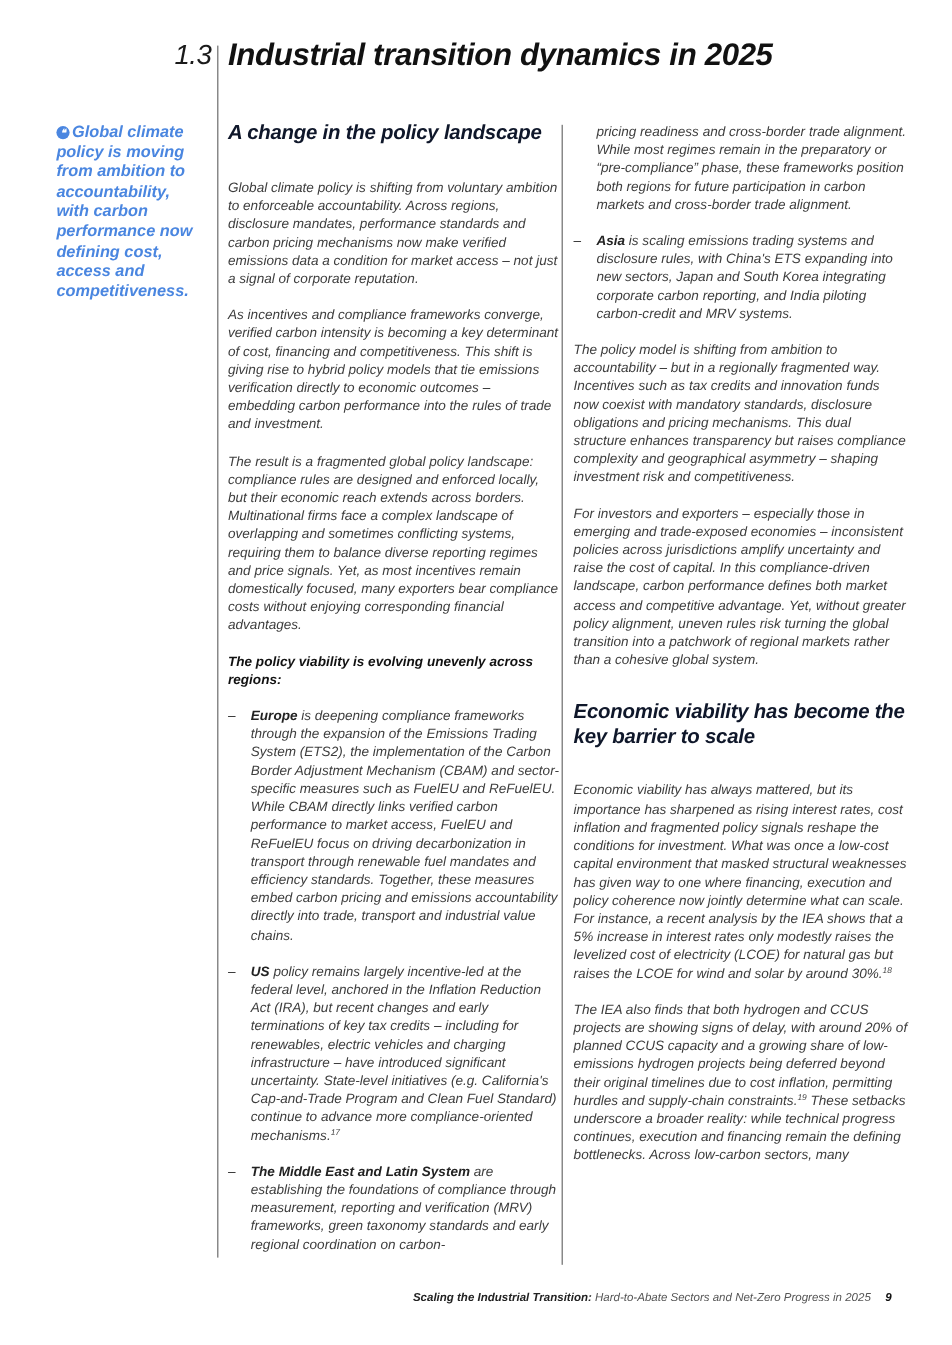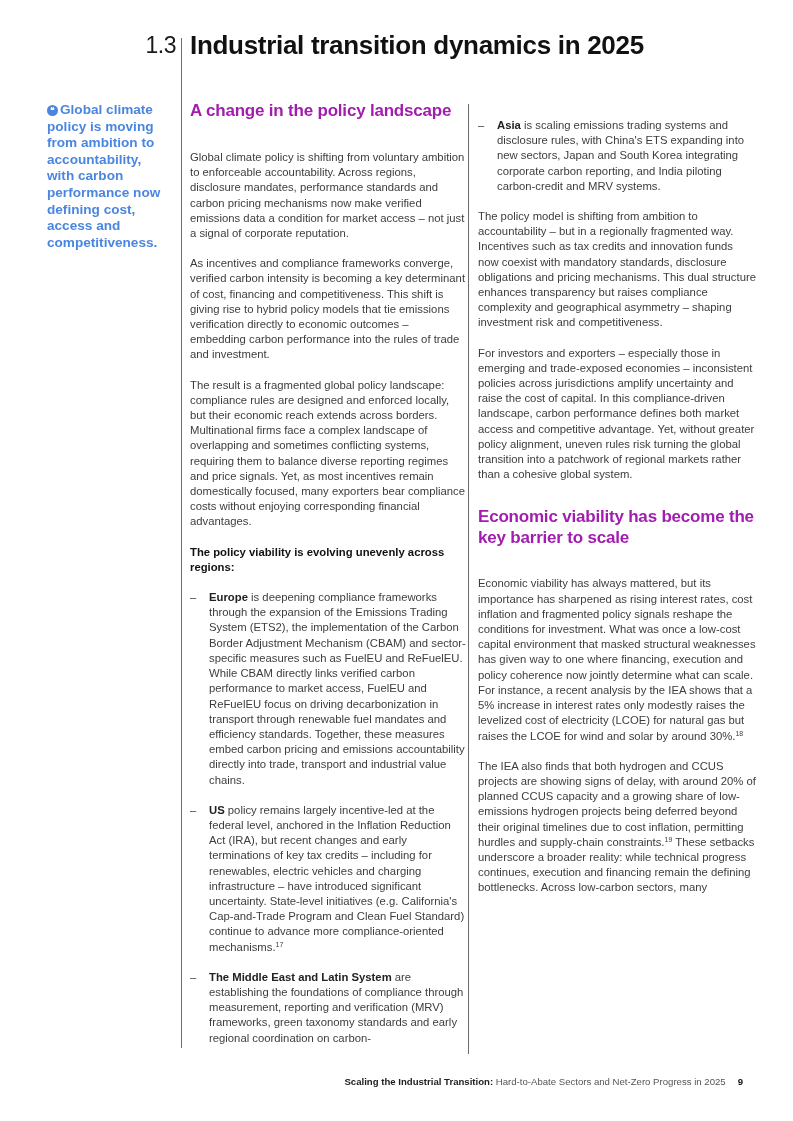--- a/index.html
+++ b/index.html
@@ -1,15 +1,15 @@
 <!DOCTYPE html>
 <html><head>
   <meta charset="utf-8">
   <style>
-    * { margin: 0; padding: 0; box-sizing: border-box; }
+    * { margin: 0; padding: 0; box-sizing: border-box; font-style: italic; }
     html, body {
       width: 793px; height: 1121px; background: #ffffff;
       font-family: "Liberation Sans", sans-serif;
       color: #3a3a3a;
       overflow: hidden;
     }
     .page { position: relative; width: 793px; height: 1121px; }
 
     .section-num {
       position: absolute; left: 130px; top: 32px; width: 46px;
@@ -37,21 +37,21 @@
       display: inline-block; width: 11px; height: 11px; border-radius: 50%;
       background: #4a86e0; color: #fff; font-size: 8px; line-height: 11px;
       text-align: center; vertical-align: 1px; margin-right: 2px; font-weight: bold;
     }
 
     .col { position: absolute; font-size: 11.3px; line-height: 15.2px; color: #3d3d3d; }
     .col-left { left: 190px; top: 100px; width: 276px; }
     .col-right { left: 478px; top: 103px; width: 278px; }
 
     h2.sec-heading {
-      font-size: 17px; line-height: 21px; font-weight: bold; color: #a21caf;
+      font-size: 17px; line-height: 21px; font-weight: bold; color: #0f172a;
       letter-spacing: -0.2px;
     }
     p.para { margin: 0; }
     .gap-h { height: 26px; }
     .gap-p { height: 15px; }
     .subhead { font-weight: bold; color: #111; }
 
     .bullet { position: relative; padding-left: 19px; }
     .bullet .dash { position: absolute; left: 0; top: 0; }
     .bullet b { color: #222; }
@@ -105,20 +105,21 @@
     </div>
     <div class="gap-p"></div>
 
     <div class="bullet">
       <span class="dash">–</span>
       <b>The Middle East and Latin System</b><span> are establishing the foundations of compliance through measurement, reporting and verification (MRV) frameworks, green taxonomy standards and early regional coordination on carbon-</span>
     </div>
   </section>
 
   <section class="col col-right">
+    <p class="para cont">pricing readiness and cross-border trade alignment. While most regimes remain in the preparatory or “pre-compliance” phase, these frameworks position both regions for future participation in carbon markets and cross-border trade alignment.</p>
     <div class="gap-p"></div>
     <div class="bullet">
       <span class="dash">–</span>
       <b>Asia</b><span> is scaling emissions trading systems and disclosure rules, with China's ETS expanding into new sectors, Japan and South Korea integrating corporate carbon reporting, and India piloting carbon-credit and MRV systems.</span>
     </div>
     <div class="gap-p"></div>
     <p class="para">The policy model is shifting from ambition to accountability – but in a regionally fragmented way. Incentives such as tax credits and innovation funds now coexist with mandatory standards, disclosure obligations and pricing mechanisms. This dual structure enhances transparency but raises compliance complexity and geographical asymmetry – shaping investment risk and competitiveness.</p>
     <div class="gap-p"></div>
     <p class="para">For investors and exporters – especially those in emerging and trade-exposed economies – inconsistent policies across jurisdictions amplify uncertainty and raise the cost of capital. In this compliance-driven landscape, carbon performance defines both market access and competitive advantage. Yet, without greater policy alignment, uneven rules risk turning the global transition into a patchwork of regional markets rather than a cohesive global system.</p>
     <div style="height:24px"></div>

